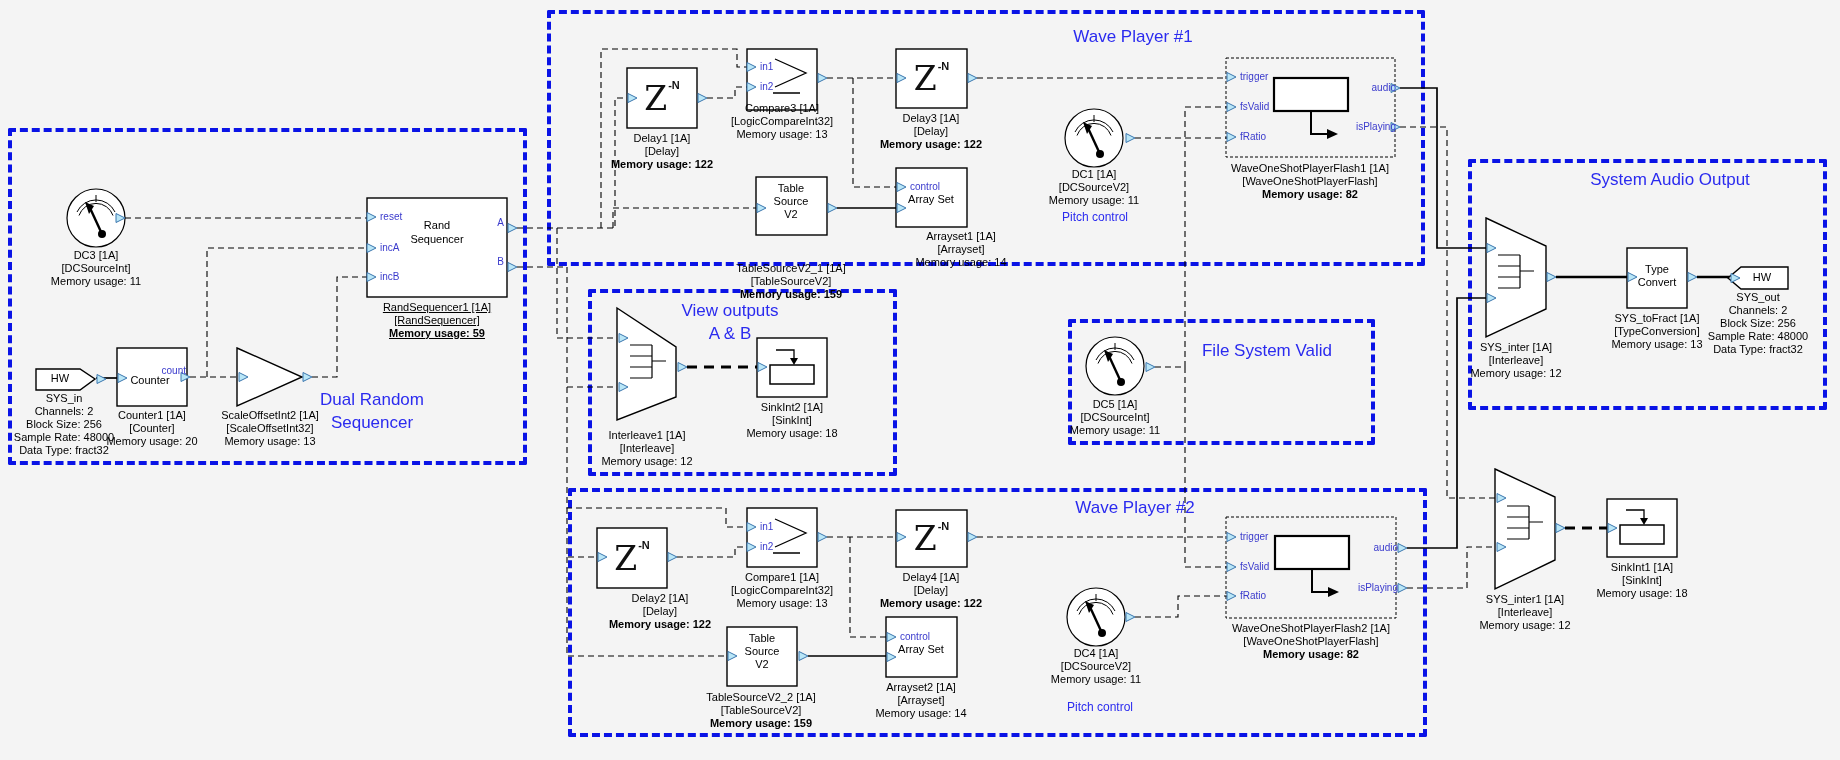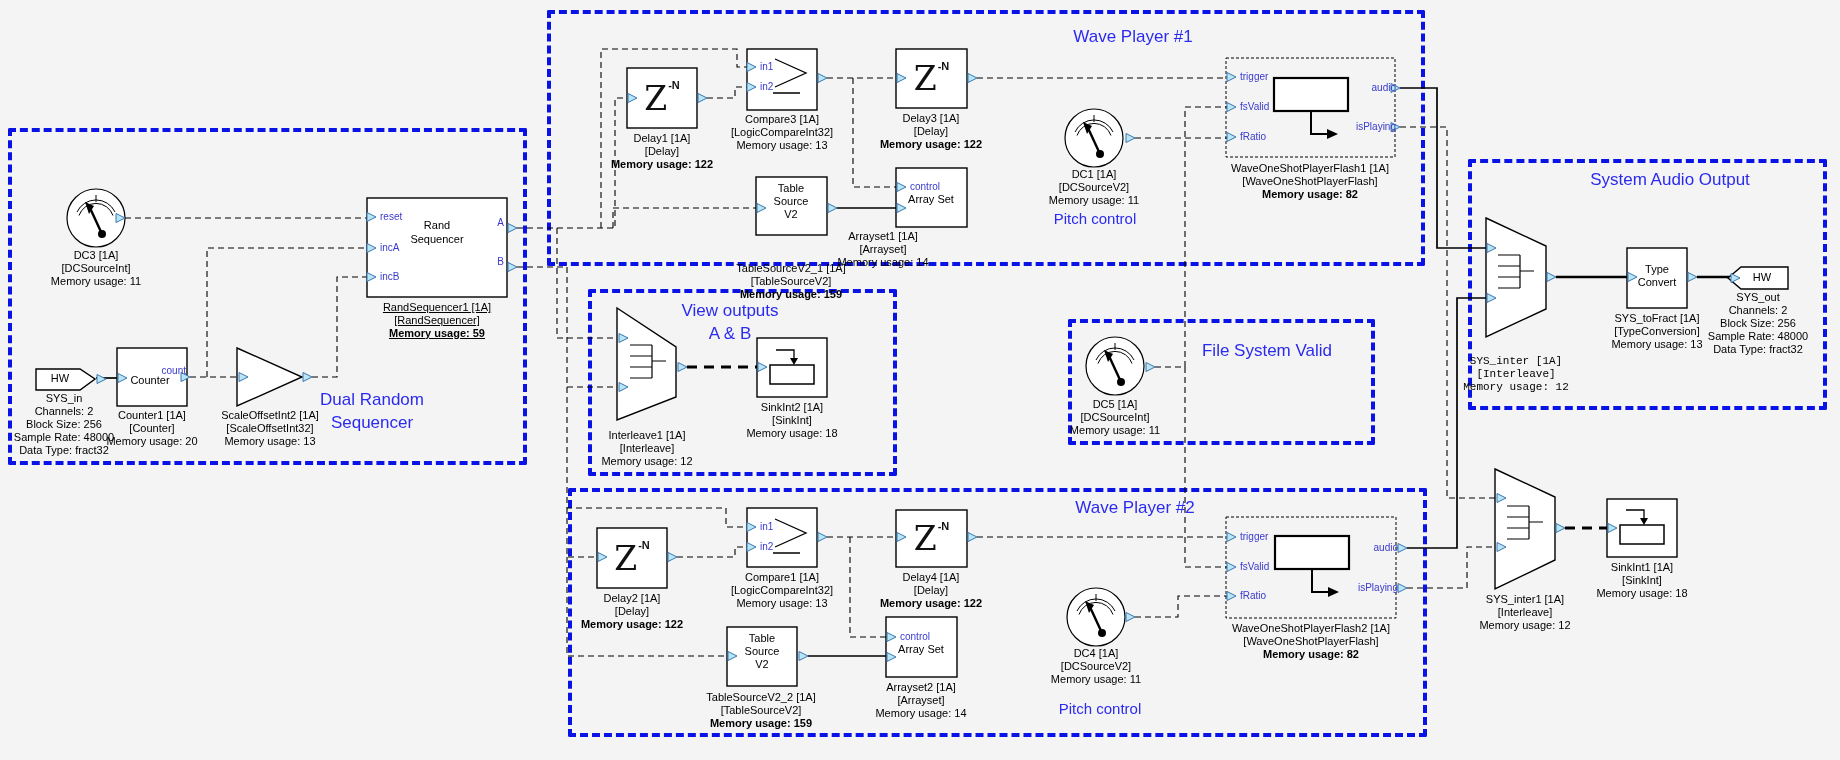--- a/index.html
+++ b/index.html
@@ -1,20 +1,20 @@
 <!DOCTYPE html>
 <html><head>
 <meta charset="utf-8">
 <style>
   html,body{margin:0;padding:0;background:#f4f4f4;font-family:"Liberation Sans",sans-serif;}
   #canvas{position:relative;width:1840px;height:760px;background:#f4f4f4;overflow:hidden;}
   svg.layer{position:absolute;left:0;top:0;}
   .gbox{position:absolute;border:4px dashed #0a13e6;box-sizing:border-box;border-radius:2px;}
   .gtitle{position:absolute;color:#2b2bef;font-size:17px;white-space:nowrap;transform:translateX(-50%);}
-  .ann{position:absolute;color:#2b2bef;font-size:15px;white-space:nowrap;transform:translateX(-50%);}
+  .ann{position:absolute;color:#2b2bef;font-size:12px;white-space:nowrap;transform:translateX(-50%);}
   .cap{position:absolute;font-size:11px;line-height:13px;color:#000;text-align:center;white-space:nowrap;transform:translateX(-50%);}
   .cap .b{font-weight:bold;}
   .ilabel{position:absolute;font-size:11px;line-height:13px;color:#000;text-align:center;white-space:nowrap;transform:translateX(-50%);}
   .plabel{position:absolute;font-size:10px;color:#3a3acc;white-space:nowrap;}
   .zblk{position:absolute;display:flex;align-items:center;justify-content:center;}
   .zch{font-family:"DejaVu Serif",serif;font-size:33px;line-height:1;color:#111;}
   .zsup{font-size:11px;font-weight:bold;color:#111;margin:-26px 0 0 1px;font-family:"Liberation Sans",sans-serif;}
   .wire{fill:none;stroke:#000;stroke-width:1.1;stroke-dasharray:6 4;}
   .wires{fill:none;stroke:#000;stroke-width:1.7;}
   .wiret{fill:none;stroke:#000;stroke-width:2.6;}
@@ -316,36 +316,36 @@
   <div class="cap" style="left:437px;top:301px;text-decoration:underline;">
     <div>RandSequencer1 [1A]</div>
       <div>[RandSequencer]</div>
       <div class="b">Memory usage: 59</div>
   </div>
   <div class="cap" style="left:662px;top:132px;">
     <div>Delay1 [1A]</div>
       <div>[Delay]</div>
       <div class="b">Memory usage: 122</div>
   </div>
-  <div class="cap" style="left:782px;top:113px;text-align:center;">
+  <div class="cap" style="left:782px;top:102px;text-align:center;">
     <div>Compare3 [1A]</div>
       <div>[LogicCompareInt32]</div>
       <div>Memory usage: 13</div>
   </div>
   <div class="cap" style="left:931px;top:112px;">
     <div>Delay3 [1A]</div>
       <div>[Delay]</div>
       <div class="b">Memory usage: 122</div>
   </div>
   <div class="cap" style="left:791px;top:242px;margin-top:20px;">
     <div>TableSourceV2_1 [1A]</div>
       <div>[TableSourceV2]</div>
       <div class="b">Memory usage: 159</div>
   </div>
-  <div class="cap" style="left:883px;top:230px;">
+  <div class="cap" style="left:961px;top:230px;">
     <div>Arrayset1 [1A]</div>
       <div>[Arrayset]</div>
       <div>Memory usage: 14</div>
   </div>
   <div class="cap" style="left:1094px;top:168px;">
     <div>DC1 [1A]</div>
       <div>[DCSourceV2]</div>
       <div>Memory usage: 11</div>
   </div>
   <div class="cap" style="left:1310px;top:162px;">
@@ -361,21 +361,21 @@
   <div class="cap" style="left:792px;top:401px;">
     <div>SinkInt2 [1A]</div>
       <div>[SinkInt]</div>
       <div>Memory usage: 18</div>
   </div>
   <div class="cap" style="left:1115px;top:398px;">
     <div>DC5 [1A]</div>
       <div>[DCSourceInt]</div>
       <div>Memory usage: 11</div>
   </div>
-  <div class="cap" style="left:632px;top:592px;">
+  <div class="cap" style="left:660px;top:592px;">
     <div>Delay2 [1A]</div>
       <div>[Delay]</div>
       <div class="b">Memory usage: 122</div>
   </div>
   <div class="cap" style="left:782px;top:571px;">
     <div>Compare1 [1A]</div>
       <div>[LogicCompareInt32]</div>
       <div>Memory usage: 13</div>
   </div>
   <div class="cap" style="left:931px;top:571px;">
@@ -396,21 +396,21 @@
   <div class="cap" style="left:1096px;top:647px;">
     <div>DC4 [1A]</div>
       <div>[DCSourceV2]</div>
       <div>Memory usage: 11</div>
   </div>
   <div class="cap" style="left:1311px;top:622px;">
     <div>WaveOneShotPlayerFlash2 [1A]</div>
       <div>[WaveOneShotPlayerFlash]</div>
       <div class="b">Memory usage: 82</div>
   </div>
-  <div class="cap" style="left:1516px;top:355px;font-family:Liberation Mono, monospace;">
+  <div class="cap" style="left:1516px;top:341px;">
     <div>SYS_inter [1A]</div>
       <div>[Interleave]</div>
       <div>Memory usage: 12</div>
   </div>
   <div class="cap" style="left:1657px;top:312px;">
     <div>SYS_toFract [1A]</div>
       <div>[TypeConversion]</div>
       <div>Memory usage: 13</div>
   </div>
   <div class="cap" style="left:1758px;top:291px;">

